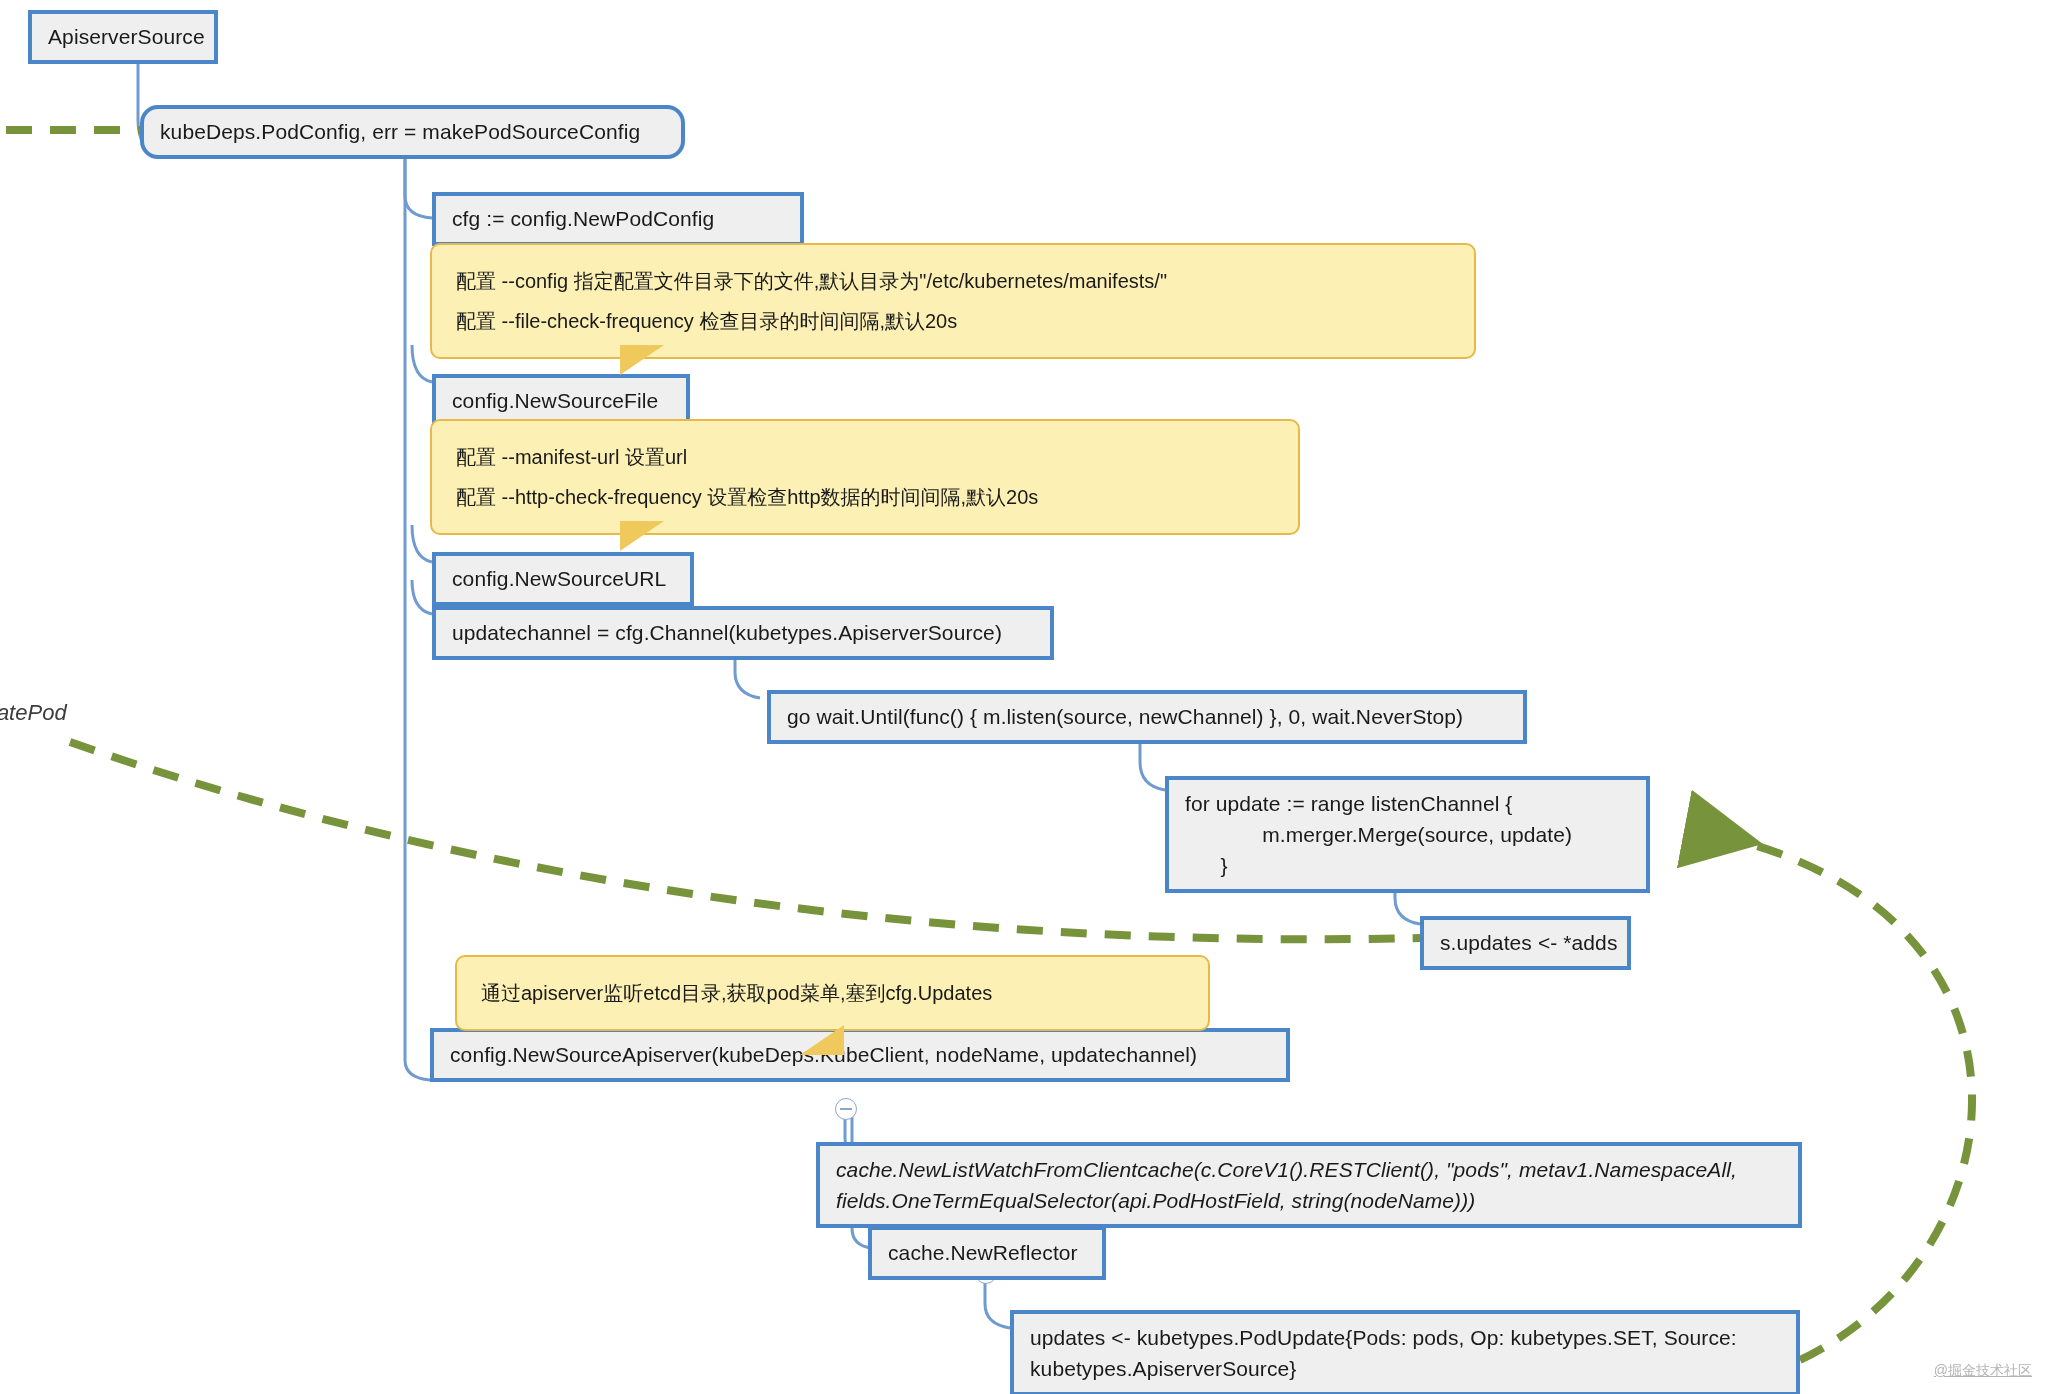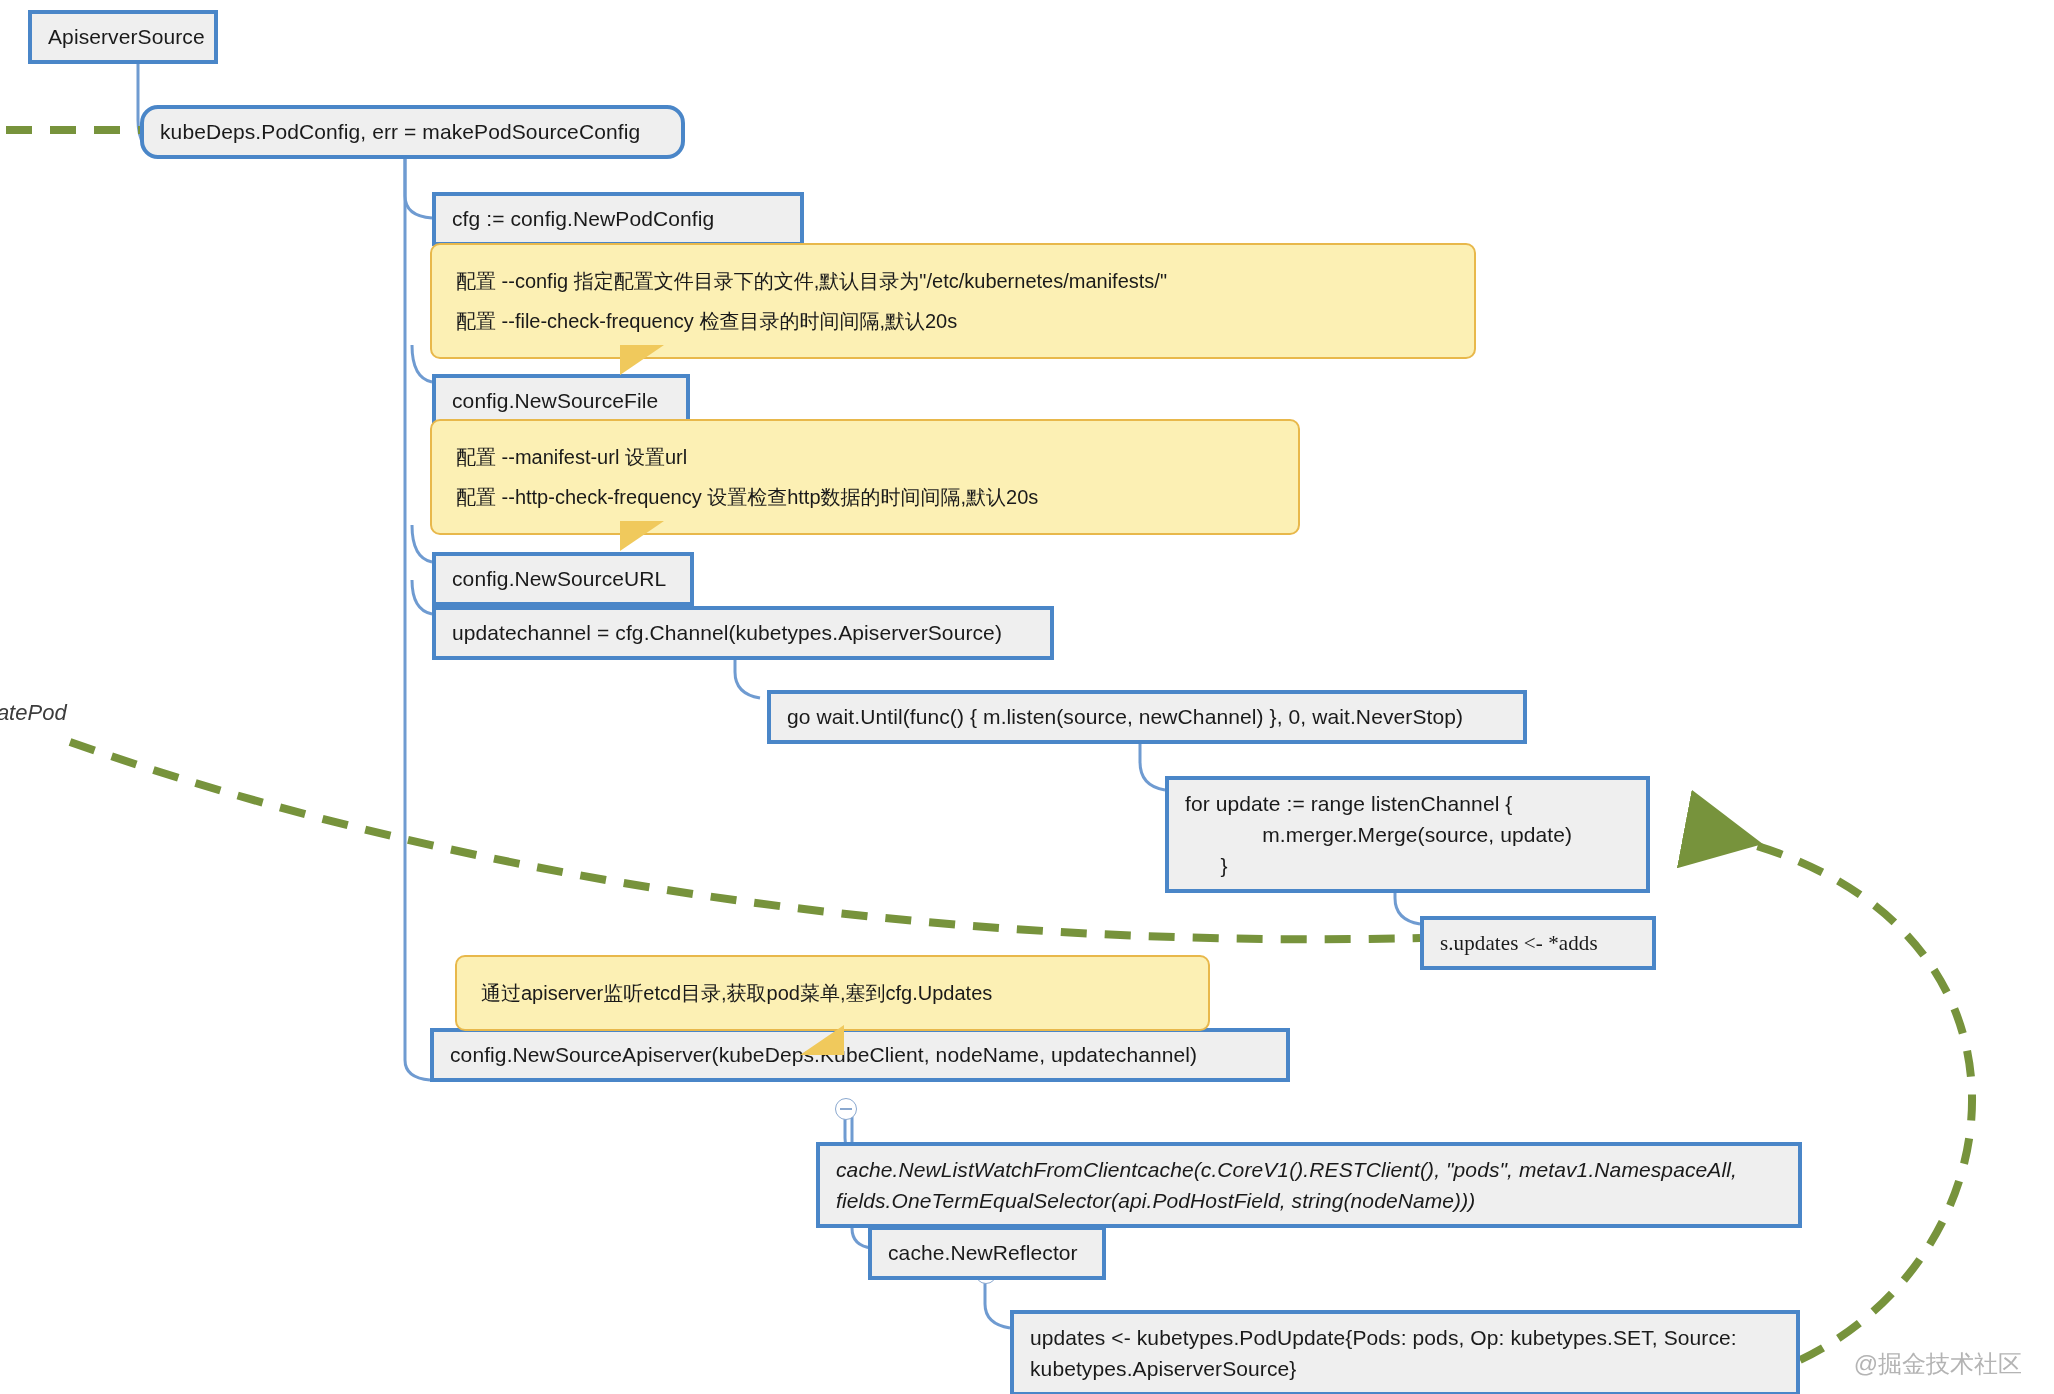--- a/index.html
+++ b/index.html
@@ -67,24 +67,25 @@
   }
   .edge-label{
     position:absolute;
     font-style:italic;
     font-size:22px;
     color:#3c3c3c;
     white-space:pre;
   }
   .watermark{
     position:absolute;
-    right:32px;bottom:14px;
-    font-size:24px;
+    right:22px;bottom:14px;
+    font-size:14px;
     color:#b4b4b4;
     white-space:pre;
+    text-decoration:underline;
   }
 </style>
 </head>
 <body>
 
 <div id="canvas">
 
   <svg class="wires" viewBox="0 0 2054 1394" xmlns="http://www.w3.org/2000/svg">
     <defs>
       <marker id="greenArrowL" markerWidth="10" markerHeight="10" refX="8" refY="5" orient="auto">
@@ -139,21 +140,21 @@
   <div class="node" style="left:432px; top:552px; width:262px;">config.NewSourceURL</div>
 
   <div class="node" style="left:432px; top:606px; width:622px;">updatechannel = cfg.Channel(kubetypes.ApiserverSource)</div>
 
   <div class="node" style="left:760px; top:690px; width:760px;margin-left:7px;">go wait.Until(func() { m.listen(source, newChannel) }, 0, wait.NeverStop)</div>
 
   <div class="node tall" style="left:1165px; top:776px; width:485px;">for update := range listenChannel {
              m.merger.Merge(source, update)
       }</div>
 
-  <div class="node" style="left:1420px; top:916px; width:236px;font-family:Liberation Serif, serif;">s.updates &lt;- *adds</div>
+  <div class="node" style="left:1420px; top:916px; width:211px;">s.updates &lt;- *adds</div>
 
   <div class="node" style="left:430px; top:1028px; width:860px;">config.NewSourceApiserver(kubeDeps.KubeClient, nodeName, updatechannel)</div>
 
   <div class="node tall" style="left:816px; top:1142px; width:986px;font-style:italic;">cache.NewListWatchFromClientcache(c.CoreV1().RESTClient(), "pods", metav1.NamespaceAll,
 fields.OneTermEqualSelector(api.PodHostField, string(nodeName)))</div>
 
   <div class="node" style="left:868px; top:1226px; width:238px;">cache.NewReflector</div>
 
   <div class="node tall" style="left:1010px; top:1310px; width:790px;">updates &lt;- kubetypes.PodUpdate{Pods: pods, Op: kubetypes.SET, Source:
 kubetypes.ApiserverSource}</div>

